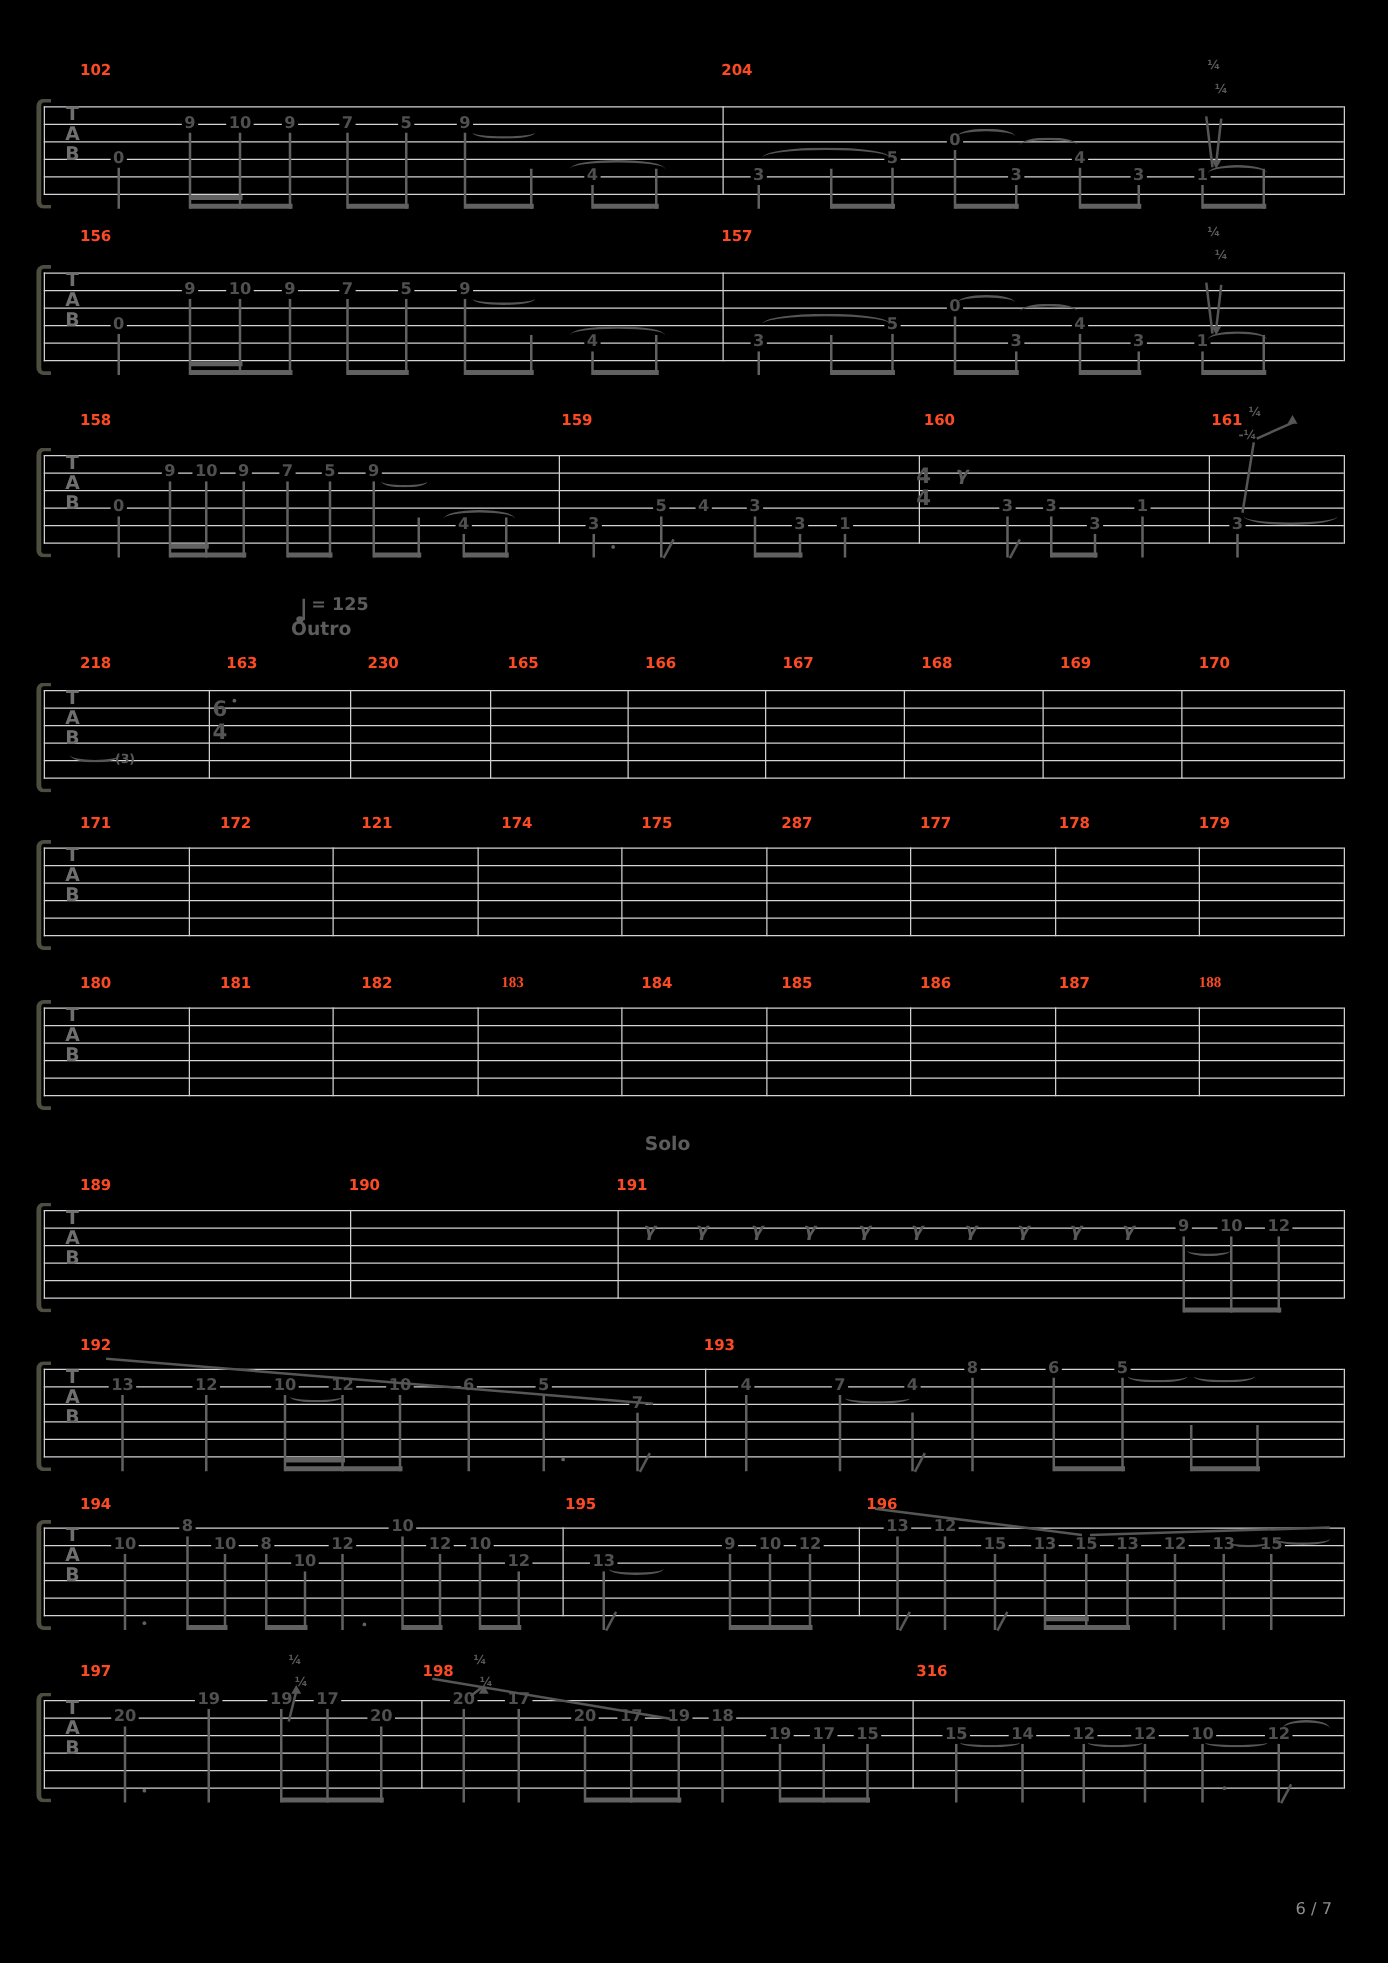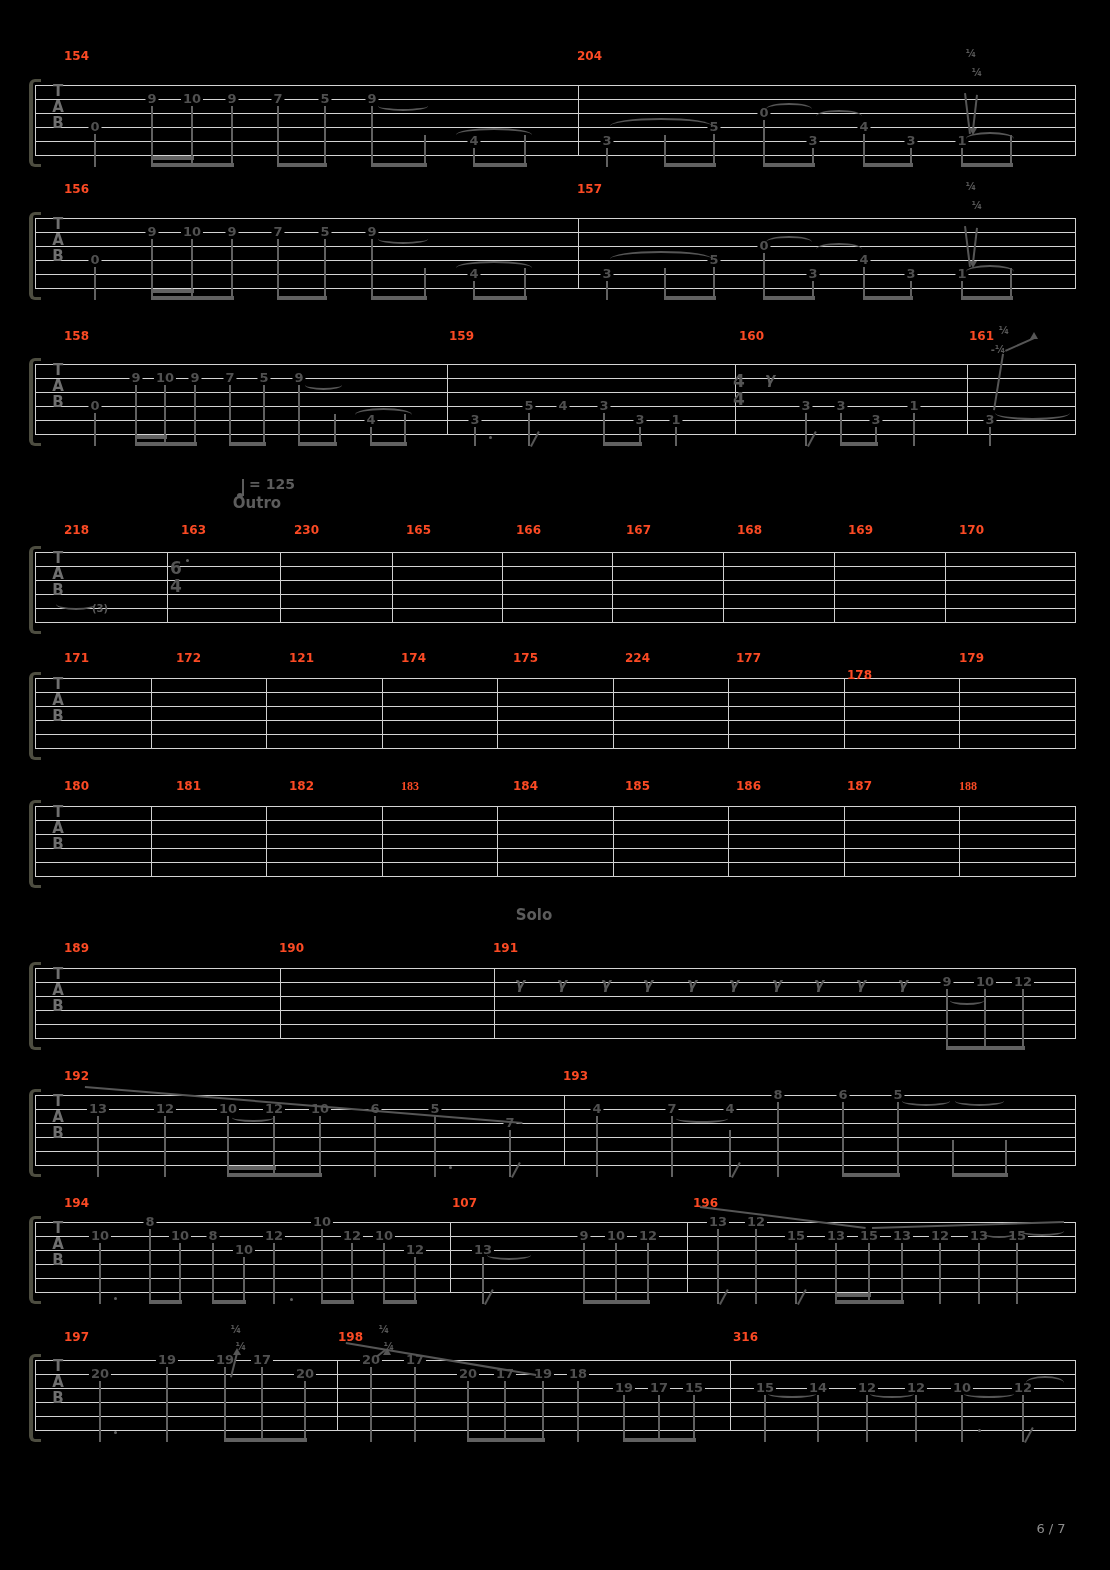--- a/index.html
+++ b/index.html
@@ -53,21 +53,21 @@
         <div class="staff-line" style="left: 35px; width: 1040px; top: 113px;"></div>
         <div class="staff-line" style="left: 35px; width: 1040px; top: 127px;"></div>
         <div class="staff-line" style="left: 35px; width: 1040px; top: 141px;"></div>
         <div class="staff-line" style="left: 35px; width: 1040px; top: 155px;"></div>
         <div class="barline" style="left: 35px; top: 85px; height: 71px;"></div>
         <div class="barline" style="left: 1075px; top: 85px; height: 71px;"></div>
         <div class="barline" style="left: 578px; top: 85px; height: 71px;"></div>
         <div class="clef" style="left: 49px; top: 84px;">T</div>
         <div class="clef" style="left: 49px; top: 100px;">A</div>
         <div class="clef" style="left: 49px; top: 116px;">B</div>
-        <div class="mnum" style="left: 68px; top: 56px;">154</div>
+        <div class="mnum" style="left: 68px; top: 56px;">102</div>
         <div class="mnum" style="left: 581px; top: 56px;">204</div>
         <div class="stem" style="left: 94px; top: 134px; height: 33px;"></div>
         <div class="stem" style="left: 151px; top: 106px; height: 61px;"></div>
         <div class="stem" style="left: 191px; top: 106px; height: 61px;"></div>
         <div class="stem" style="left: 231px; top: 106px; height: 61px;"></div>
         <div class="stem" style="left: 277px; top: 106px; height: 61px;"></div>
         <div class="stem" style="left: 324px; top: 106px; height: 61px;"></div>
         <div class="stem" style="left: 371px; top: 106px; height: 61px;"></div>
         <div class="stem" style="left: 424px; top: 135px; height: 32px;"></div>
         <div class="stem" style="left: 473px; top: 148px; height: 19px;"></div>
@@ -324,23 +324,23 @@
         <div class="barline" style="left: 844px; top: 678px; height: 71px;"></div>
         <div class="barline" style="left: 959px; top: 678px; height: 71px;"></div>
         <div class="clef" style="left: 49px; top: 677px;">T</div>
         <div class="clef" style="left: 49px; top: 693px;">A</div>
         <div class="clef" style="left: 49px; top: 709px;">B</div>
         <div class="mnum" style="left: 68px; top: 658px;">171</div>
         <div class="mnum" style="left: 180px; top: 658px;">172</div>
         <div class="mnum" style="left: 293px; top: 658px;">121</div>
         <div class="mnum" style="left: 405px; top: 658px;">174</div>
         <div class="mnum" style="left: 517px; top: 658px;">175</div>
-        <div class="mnum" style="left: 629px; top: 658px;">224</div>
+        <div class="mnum" style="left: 629px; top: 658px;">287</div>
         <div class="mnum" style="left: 740px; top: 658px;">177</div>
-        <div class="mnum" style="left: 851px; top: 675px;">178</div>
+        <div class="mnum" style="left: 851px; top: 658px;">178</div>
         <div class="mnum" style="left: 963px; top: 658px;">179</div>
       </div>
       <div class="abs">
         <div class="bracket" style="left: 29px; top: 800px; height: 82px;"></div>
         <div class="staff-line" style="left: 35px; width: 1040px; top: 806px;"></div>
         <div class="staff-line" style="left: 35px; width: 1040px; top: 820px;"></div>
         <div class="staff-line" style="left: 35px; width: 1040px; top: 834px;"></div>
         <div class="staff-line" style="left: 35px; width: 1040px; top: 848px;"></div>
         <div class="staff-line" style="left: 35px; width: 1040px; top: 862px;"></div>
         <div class="staff-line" style="left: 35px; width: 1040px; top: 876px;"></div>
@@ -472,21 +472,21 @@
         <div class="staff-line" style="left: 35px; width: 1040px; top: 1278px;"></div>
         <div class="staff-line" style="left: 35px; width: 1040px; top: 1292px;"></div>
         <div class="barline" style="left: 35px; top: 1222px; height: 71px;"></div>
         <div class="barline" style="left: 1075px; top: 1222px; height: 71px;"></div>
         <div class="barline" style="left: 450px; top: 1222px; height: 71px;"></div>
         <div class="barline" style="left: 687px; top: 1222px; height: 71px;"></div>
         <div class="clef" style="left: 49px; top: 1221px;">T</div>
         <div class="clef" style="left: 49px; top: 1237px;">A</div>
         <div class="clef" style="left: 49px; top: 1253px;">B</div>
         <div class="mnum" style="left: 68px; top: 1203px;">194</div>
-        <div class="mnum" style="left: 456px; top: 1203px;">107</div>
+        <div class="mnum" style="left: 456px; top: 1203px;">195</div>
         <div class="mnum" style="left: 697px; top: 1203px;">196</div>
         <div class="stem" style="left: 99px; top: 1243px; height: 61px;"></div>
         <div class="stem" style="left: 149px; top: 1229px; height: 75px;"></div>
         <div class="stem" style="left: 179px; top: 1243px; height: 61px;"></div>
         <div class="stem" style="left: 212px; top: 1243px; height: 61px;"></div>
         <div class="stem" style="left: 243px; top: 1257px; height: 47px;"></div>
         <div class="stem" style="left: 273px; top: 1243px; height: 61px;"></div>
         <div class="stem" style="left: 321px; top: 1229px; height: 75px;"></div>
         <div class="stem" style="left: 351px; top: 1243px; height: 61px;"></div>
         <div class="stem" style="left: 383px; top: 1243px; height: 61px;"></div>

